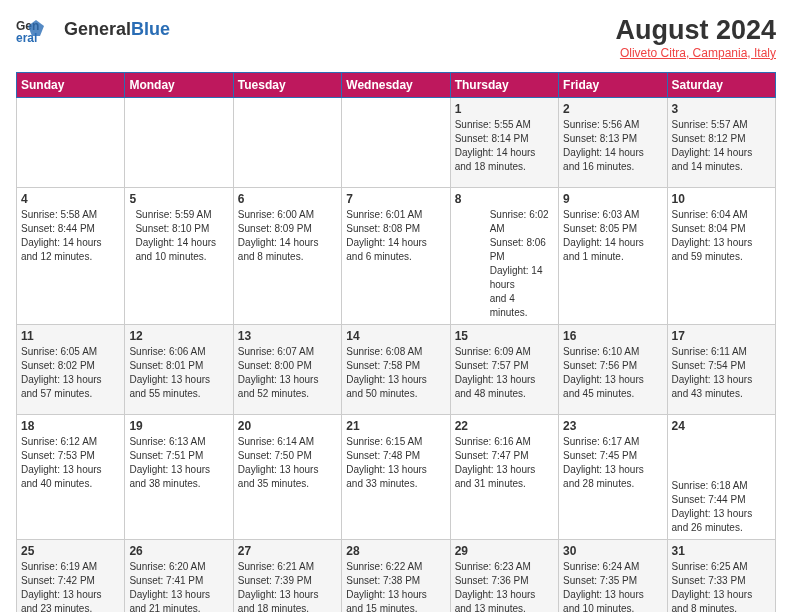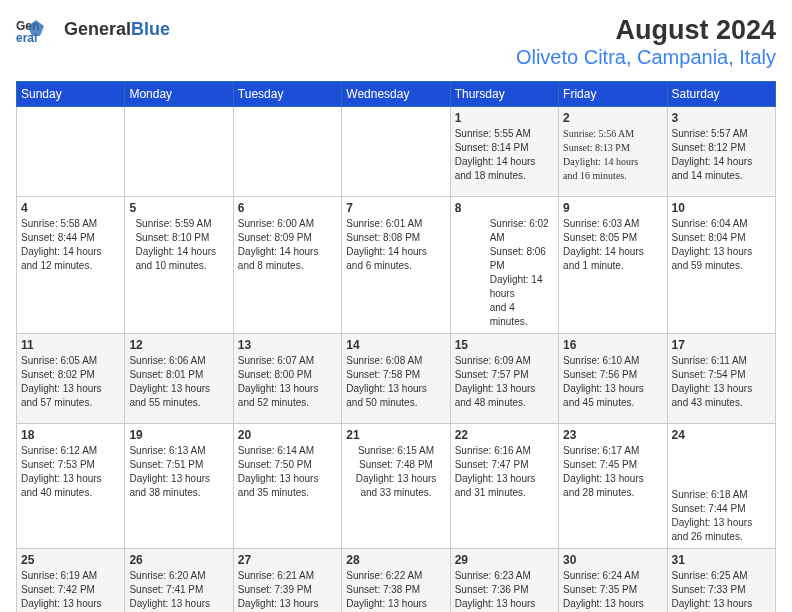--- a/index.html
+++ b/index.html
@@ -35,33 +35,34 @@
     .title-block {
       text-align: right;
     }
     .calendar-title {
       font-size: 27px;
       font-weight: bold;
       color: #333;
       line-height: 1.1;
     }
     .calendar-subtitle {
-      font-size: 20px;
-      color: #3b82f6;
+      font-size: 12px;
+      color: #ef4444;
+      text-decoration: underline;
     }
     table {
       width: 100%;
       border-collapse: collapse;
       table-layout: fixed;
     }
     thead th {
-      background-color: #1d4ed8;
+      background-color: #be185d;
       color: #fff;
       font-size: 12px;
-      font-weight: normal;
+      font-weight: bold;
       padding: 5px 4px;
       text-align: left;
       border: 1px solid #2a6db5;
     }
     tbody td {
       border: 1px solid #ccc;
       vertical-align: top;
       padding: 4px 4px;
       height: 90px;
       background: #fff;
@@ -127,21 +128,21 @@
         <td class="empty-cell"></td>
         <td>
           <span class="day-num">1</span>
           <div class="day-info" style="white-space: pre-line;">Sunrise: 5:55 AM
 Sunset: 8:14 PM
 Daylight: 14 hours
 and 18 minutes.</div>
         </td>
         <td>
           <span class="day-num">2</span>
-          <div class="day-info" style="white-space: pre-line; font-family: Liberation Serif, serif;">Sunrise: 5:56 AM
+          <div class="day-info" style="white-space: pre-line;">Sunrise: 5:56 AM
 Sunset: 8:13 PM
 Daylight: 14 hours
 and 16 minutes.</div>
         </td>
         <td>
           <span class="day-num">3</span>
           <div class="day-info" style="white-space: pre-line;">Sunrise: 5:57 AM
 Sunset: 8:12 PM
 Daylight: 14 hours
 and 14 minutes.</div>
@@ -266,21 +267,21 @@
         </td>
         <td>
           <span class="day-num">20</span>
           <div class="day-info" style="white-space: pre-line;">Sunrise: 6:14 AM
 Sunset: 7:50 PM
 Daylight: 13 hours
 and 35 minutes.</div>
         </td>
         <td>
           <span class="day-num">21</span>
-          <div class="day-info" style="white-space: pre-line; text-align: center;">Sunrise: 6:15 AM
+          <div class="day-info" style="white-space: pre-line;">Sunrise: 6:15 AM
 Sunset: 7:48 PM
 Daylight: 13 hours
 and 33 minutes.</div>
         </td>
         <td>
           <span class="day-num">22</span>
           <div class="day-info" style="white-space: pre-line;">Sunrise: 6:16 AM
 Sunset: 7:47 PM
 Daylight: 13 hours
 and 31 minutes.</div>

